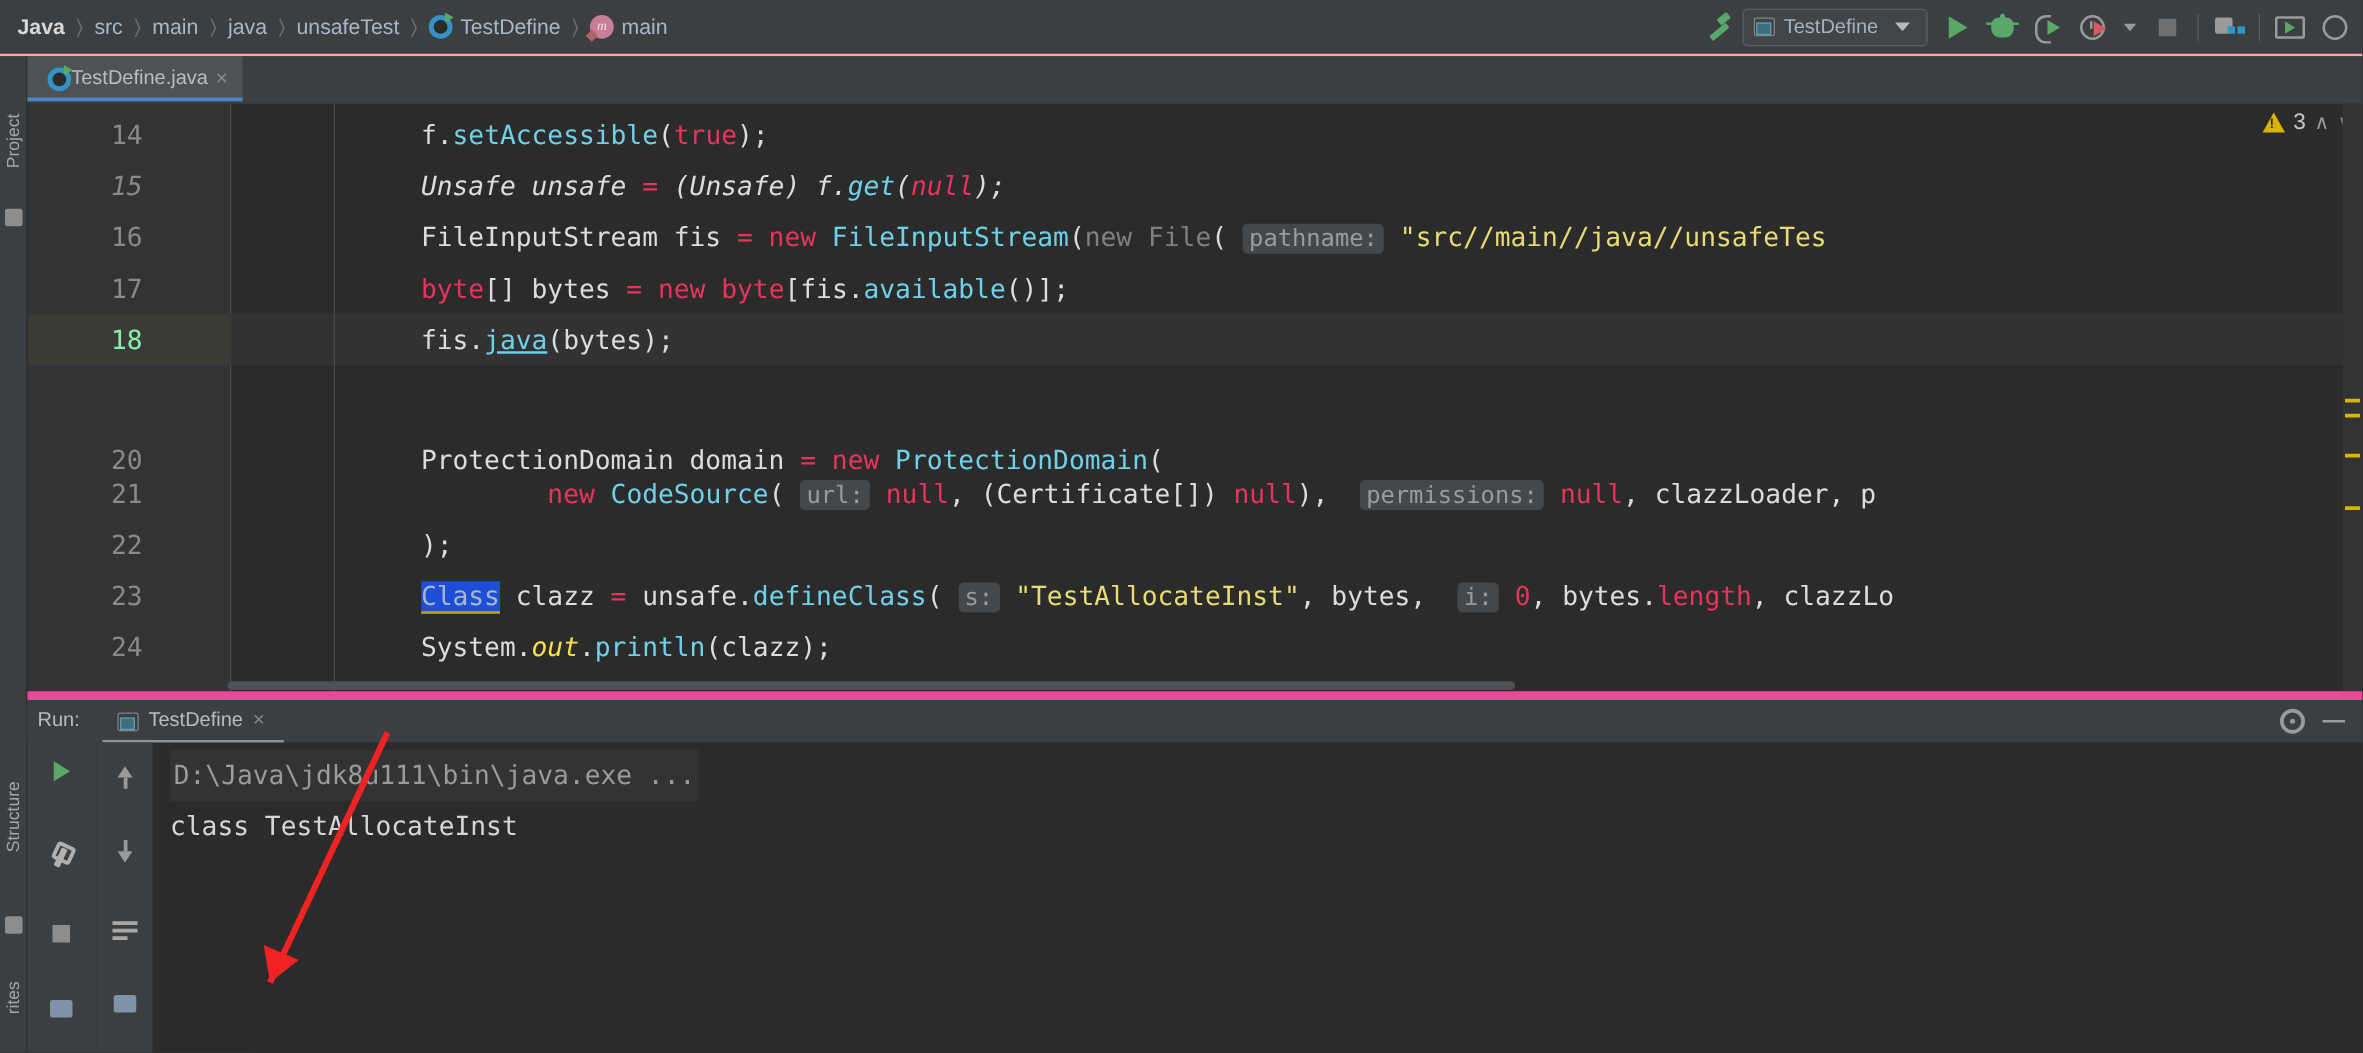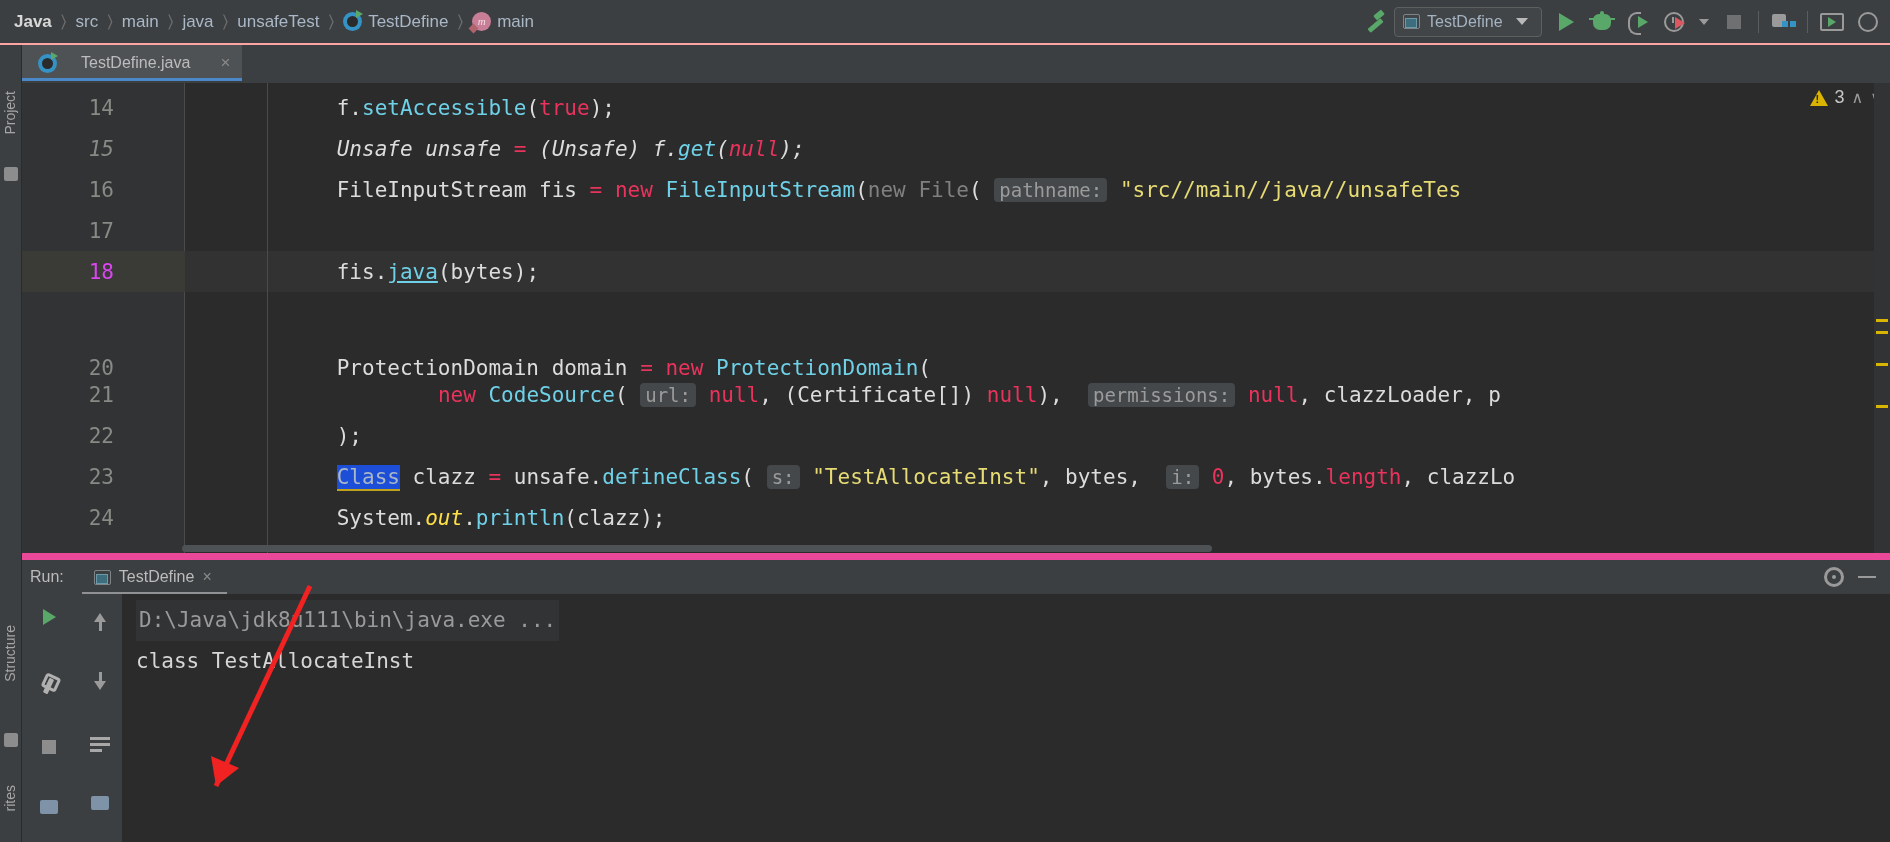--- a/index.html
+++ b/index.html
@@ -144,21 +144,21 @@
   .vtab.favs{ top:740px; }
   .strip-ico{ position:absolute;left:4px;width:14px;height:14px;background:#8d8d8d;border-radius:2px; }
 
   
   .tabbar{
     position:absolute;left:22px;top:45px;width:1868px;height:38px;
     background:#3c3f41;
   }
   .etab{
     position:absolute;left:0;top:0;height:36px;
-    background:#4e5254;display:flex;align-items:center;gap:24px;padding:0 12px 0 16px;
+    background:#4e5254;display:flex;align-items:center;gap:0;padding:0 12px 0 16px;
   }
   .etab-label{ color:#bcbcbc;font-size:16px; }
   .etab-close{ color:#8a8a8a;font-size:17px;margin-left:6px; }
   .etab-underline{ position:absolute;left:0;bottom:0;height:3px;background:#4a88c7;width:100%; }
 
   
   .editor{
     position:absolute;left:22px;top:83px;width:1868px;height:470px;
     background:#2b2b2b;overflow:hidden;
   }
@@ -173,21 +173,21 @@
 
   .cline{
     position:absolute;left:0;height:41px;width:1868px;display:flex;align-items:center;
   }
   .cline.cur .lnum-bg{ position:absolute;left:0;top:0;width:163px;height:41px;background:#3a3b37; }
   .cline.cur .row-bg{ position:absolute;left:0;top:0;width:1868px;height:41px;background:#323232; }
   .lnum{
     position:absolute;left:0;width:92px;text-align:right;
     color:#888a85;font-family:"DejaVu Sans Mono", monospace;font-size:21px;
   }
-  .cline.cur .lnum{ color:#d946ef; }
+  .cline.cur .lnum{ color:#86efac; }
   .code{
     position:absolute;left:163px;
     font-family:"DejaVu Sans Mono", monospace;font-size:21px;color:#a9b7c6;
     white-space:pre;
   }
   .ind{ position:absolute;top:0;width:1px;height:41px;background:#4b4b4b; }
   .kw2{ color:#e8335c; }
   .mth{ color:#6fd1e8; }
   .str{ color:#e6db74; }
   .num{ color:#e8335c; }
@@ -392,20 +392,21 @@
         <div class="cline" style="top: 45px; font-style: italic;">
           <span class="lnum">15</span>
           <span class="code"><span class="plain">            Unsafe unsafe </span><span class="num">=</span><span class="plain"> (Unsafe) f.</span><span class="mth">get</span><span class="plain">(</span><span class="num">null</span><span class="plain">);</span></span>
         </div>
         <div class="cline" style="top: 86px;">
           <span class="lnum">16</span>
           <span class="code"><span class="plain">            FileInputStream fis </span><span class="num">=</span><span class="plain"> </span><span class="kw2">new</span><span class="plain"> </span><span class="mth">FileInputStream</span><span class="plain">(</span><span class="gray">new</span><span class="plain"> </span><span class="gray">File</span><span class="plain">(</span><span class="plain"> </span><span class="hint">pathname:</span><span class="plain"> </span><span class="str">"src//main//java//unsafeTes</span></span>
         </div>
         <div class="cline" style="top: 127px;">
           <span class="lnum">17</span>
+          <span class="code"><span class="plain">            </span><span class="kw2">byte</span><span class="plain">[] bytes </span><span class="num">=</span><span class="plain"> </span><span class="kw2">new</span><span class="plain"> </span><span class="kw2">byte</span><span class="plain">[fis.</span><span class="mth">available</span><span class="plain">()];</span></span>
         </div>
         <div class="cline cur" style="top: 168px;">
           <div class="row-bg"></div>
           <div class="lnum-bg"></div>
           <span class="lnum">18</span>
           <span class="code"><span class="plain">            fis.</span><span class="mth" style="text-decoration: underline;">java</span><span class="plain">(bytes);</span></span>
         </div>
         <div class="cline" style="top: 264px;">
           <span class="lnum">20</span>
           <span class="code"><span class="plain">            ProtectionDomain domain </span><span class="num">=</span><span class="plain"> </span><span class="kw2">new</span><span class="plain"> </span><span class="mth">ProtectionDomain</span><span class="plain">(</span></span>

